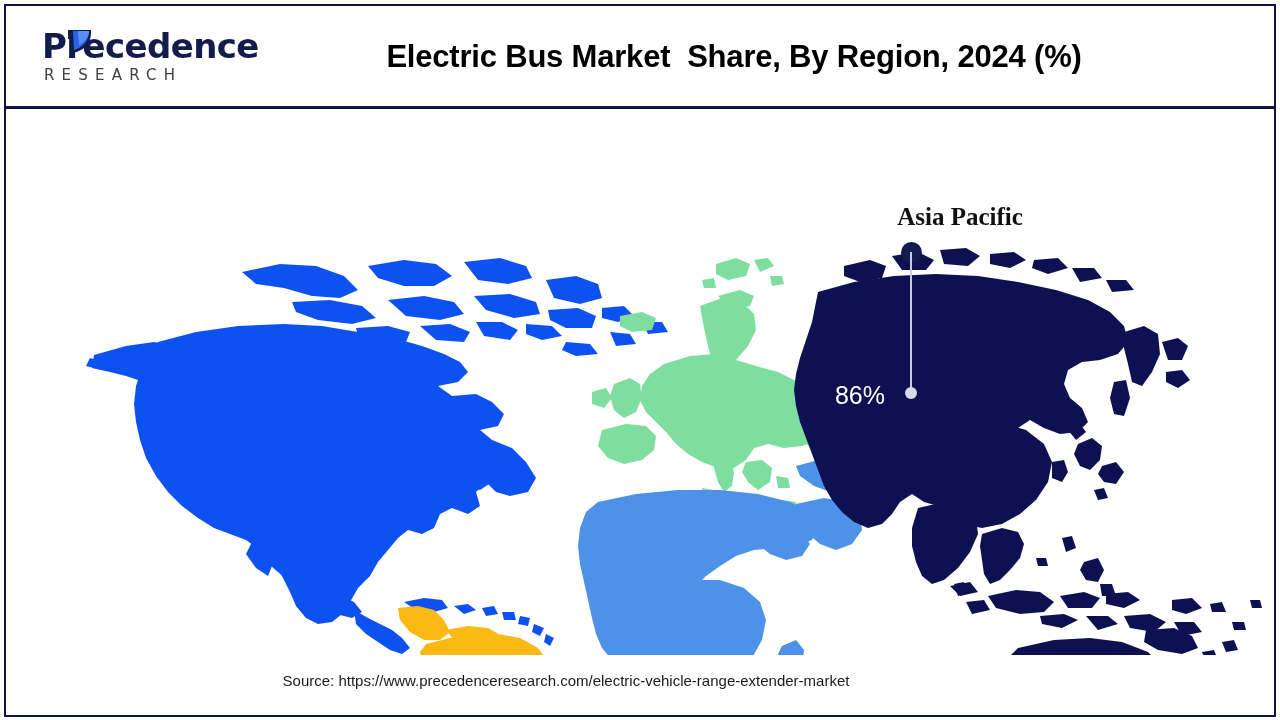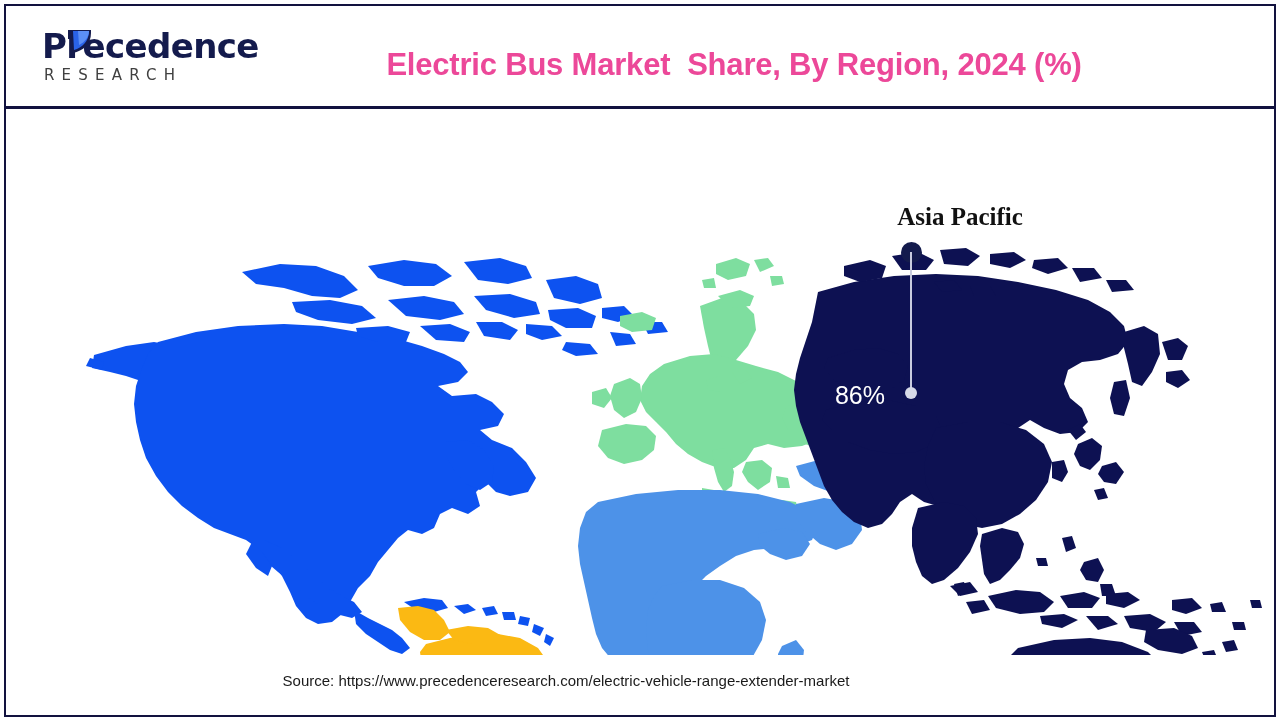--- a/index.html
+++ b/index.html
@@ -90,24 +90,23 @@
     left: 250px;
     top: 0px;
     width: 960px;
     height: 105px;
     display: flex;
     align-items: center;
     justify-content: center;
     font-family: "Liberation Sans", sans-serif;
     font-size: 31px;
     font-weight: 700;
-    color: #ec4899;
+    color: #000000;
     white-space: pre;
     letter-spacing: -0.2px;
-    margin-top: 8px;
   }
 
   
   .map-area {
     position: absolute;
     left: 6px;
     top: 110px;
     width: 1268px;
     height: 545px;
   }

